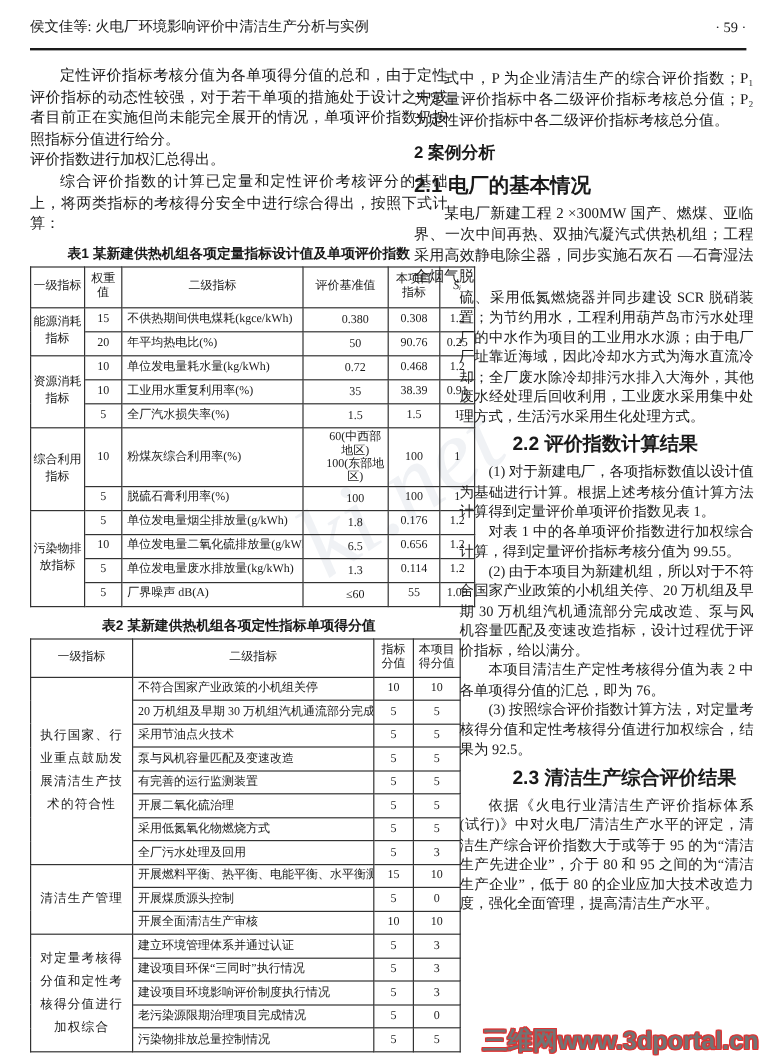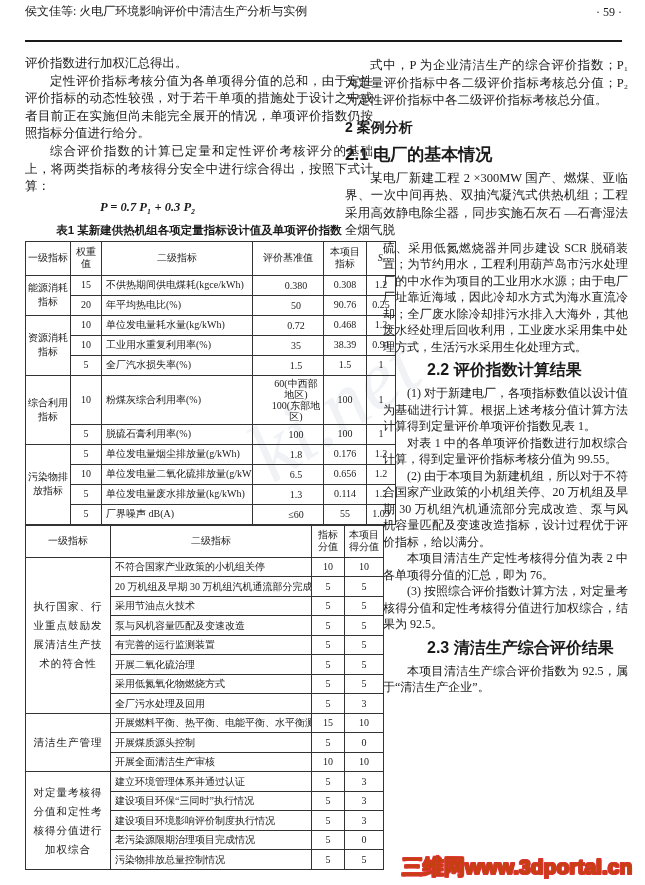--- a/index.html
+++ b/index.html
@@ -7,21 +7,21 @@
     position:relative;width:645px;height:885px;margin:0 auto;
     background:#ffffff;overflow:hidden;
     font-family:"Liberation Serif","DejaVu Serif",serif;
     color:#1a1a1a;
   }
   
   #running-head{
     position:absolute;left:25px;top:20px;width:597px;height:22px;
     border-bottom:2px solid #1a1a1a;
     font-size:12px;display:flex;justify-content:space-between;align-items:flex-end;
-    padding-bottom:20px;box-sizing:border-box;text-align:right;
+    padding-bottom:9px;box-sizing:border-box;text-align:right;
   }
   
   #left-col{position:absolute;left:25px;top:55px;width:348px;}
   #right-col{position:absolute;left:345px;top:57px;width:283px;}
   .body-text{font-size:12.5px;line-height:17.6px;text-align:justify;margin:0;}
   .indent{text-indent:2em;}
   #right-col .body-text{line-height:17.5px;}
   #right-narrow{margin-left:38px;width:245px;}
   #right-narrow .body-text{font-size:12px;line-height:16.5px;}
   .sec-head{font-weight:bold;font-size:14px;margin:9px 0 6px 0;
@@ -65,41 +65,40 @@
   #faint-watermark{
     position:absolute;left:230px;top:420px;width:400px;
     transform:rotate(-34deg);transform-origin:left top;
     font-size:84px;font-style:italic;color:rgba(160,175,195,0.16);
     font-family:"Liberation Serif",serif;pointer-events:none;user-select:none;
   }
   #red-watermark{
     position:absolute;left:402px;top:853px;
     font-size:21px;font-weight:bold;letter-spacing:0px;
     font-family:"Liberation Sans","DejaVu Sans",sans-serif;
-    color:#c2410c;
+    color:#737373;
     text-shadow:1px 1px 0 #dd3333,-1px -1px 0 #dd3333,1px -1px 0 #dd3333,-1px 1px 0 #dd3333,0 1px 0 #dd3333,0 -1px 0 #dd3333,1px 0 0 #dd3333,-1px 0 0 #dd3333;
   }
 </style>
 </head>
 <body>
 
 <div id="page">
 
   <div id="running-head">
     <span>侯文佳等: 火电厂环境影响评价中清洁生产分析与实例</span>
     <span>· 59 ·</span>
   </div>
 
   <div id="faint-watermark">ki.net</div>
 
   <div id="left-col">
+    <p class="body-text indent">定性评价指标考核分值为各单项得分值的总和，由于定性评价指标的动态性较强，对于若干单项的措施处于设计之中或者目前正在实施但尚未能完全展开的情况，单项评价指数仍按照指标分值进行给分。</p>
     <p class="body-text">评价指数进行加权汇总得出。</p>
-    <p class="body-text indent">定性评价指标考核分值为各单项得分值的总和，由于定性评价指标的动态性较强，对于若干单项的措施处于设计之中或者目前正在实施但尚未能完全展开的情况，单项评价指数仍按照指标分值进行给分。</p>
     <p class="body-text indent">综合评价指数的计算已定量和定性评价考核评分的基础上，将两类指标的考核得分安全中进行综合得出，按照下式计算：</p>
-    <div class="formula">P = 0.7 P₁ + 0.3 P₂</div>
 
     <div class="tbl-title">表1  某新建供热机组各项定量指标设计值及单项评价指数</div>
     <table class="paper" id="table1">
       <thead>
           <tr>
             <th>一级指标</th>
             <th>权重值</th>
             <th>二级指标</th>
             <th>评价基准值</th>
             <th>本项目指标</th>
@@ -185,20 +184,21 @@
           <tr>
             <td class="weight">5</td>
             <td class="indicator">厂界噪声 dB(A)</td>
             <td class="baseline">≤60</td>
             <td class="project">55</td>
             <td class="si">1.09</td>
           </tr>
         </tbody>
     </table>
 
+    <div class="tbl-title">表2  某新建供热机组各项定性指标单项得分值</div>
     <table class="paper" id="table2">
       <thead>
           <tr>
             <th>一级指标</th>
             <th>二级指标</th>
             <th>指标分值</th>
             <th>本项目得分值</th>
           </tr>
         </thead>
       <tbody>
@@ -296,19 +296,19 @@
     <p class="body-text indent">某电厂新建工程 2 ×300MW 国产、燃煤、亚临界、一次中间再热、双抽汽凝汽式供热机组；工程采用高效静电除尘器，同步实施石灰石 —石膏湿法全烟气脱</p>
     <div id="right-narrow">
       <p class="body-text">硫、采用低氮燃烧器并同步建设 SCR 脱硝装置；为节约用水，工程利用葫芦岛市污水处理厂的中水作为项目的工业用水水源；由于电厂厂址靠近海域，因此冷却水方式为海水直流冷却；全厂废水除冷却排污水排入大海外，其他废水经处理后回收利用，工业废水采用集中处理方式，生活污水采用生化处理方式。</p>
       <div class="subsec-head">2.2  评价指数计算结果</div>
       <p class="body-text indent">(1) 对于新建电厂，各项指标数值以设计值为基础进行计算。根据上述考核分值计算方法计算得到定量评价单项评价指数见表 1。</p>
       <p class="body-text indent">对表 1 中的各单项评价指数进行加权综合计算，得到定量评价指标考核分值为 99.55。</p>
       <p class="body-text indent">(2) 由于本项目为新建机组，所以对于不符合国家产业政策的小机组关停、20 万机组及早期 30 万机组汽机通流部分完成改造、泵与风机容量匹配及变速改造指标，设计过程优于评价指标，给以满分。</p>
       <p class="body-text indent">本项目清洁生产定性考核得分值为表 2 中各单项得分值的汇总，即为 76。</p>
       <p class="body-text indent">(3) 按照综合评价指数计算方法，对定量考核得分值和定性考核得分值进行加权综合，结果为 92.5。</p>
       <div class="subsec-head">2.3  清洁生产综合评价结果</div>
-      <p class="body-text indent">本项目清洁生产综合评价指数为 92.5，属于“清洁生产企业”。</p>
+      <p class="body-text indent">依据《火电行业清洁生产评价指标体系 (试行)》中对火电厂清洁生产水平的评定，清洁生产综合评价指数大于或等于 95 的为“清洁生产先进企业”，介于 80 和 95 之间的为“清洁生产企业”，低于 80 的企业应加大技术改造力度，强化全面管理，提高清洁生产水平。</p>
     </div>
   </div>
 
   <div id="red-watermark">三维网www.3dportal.cn</div>
 
 </div>
 
 </body></html>

